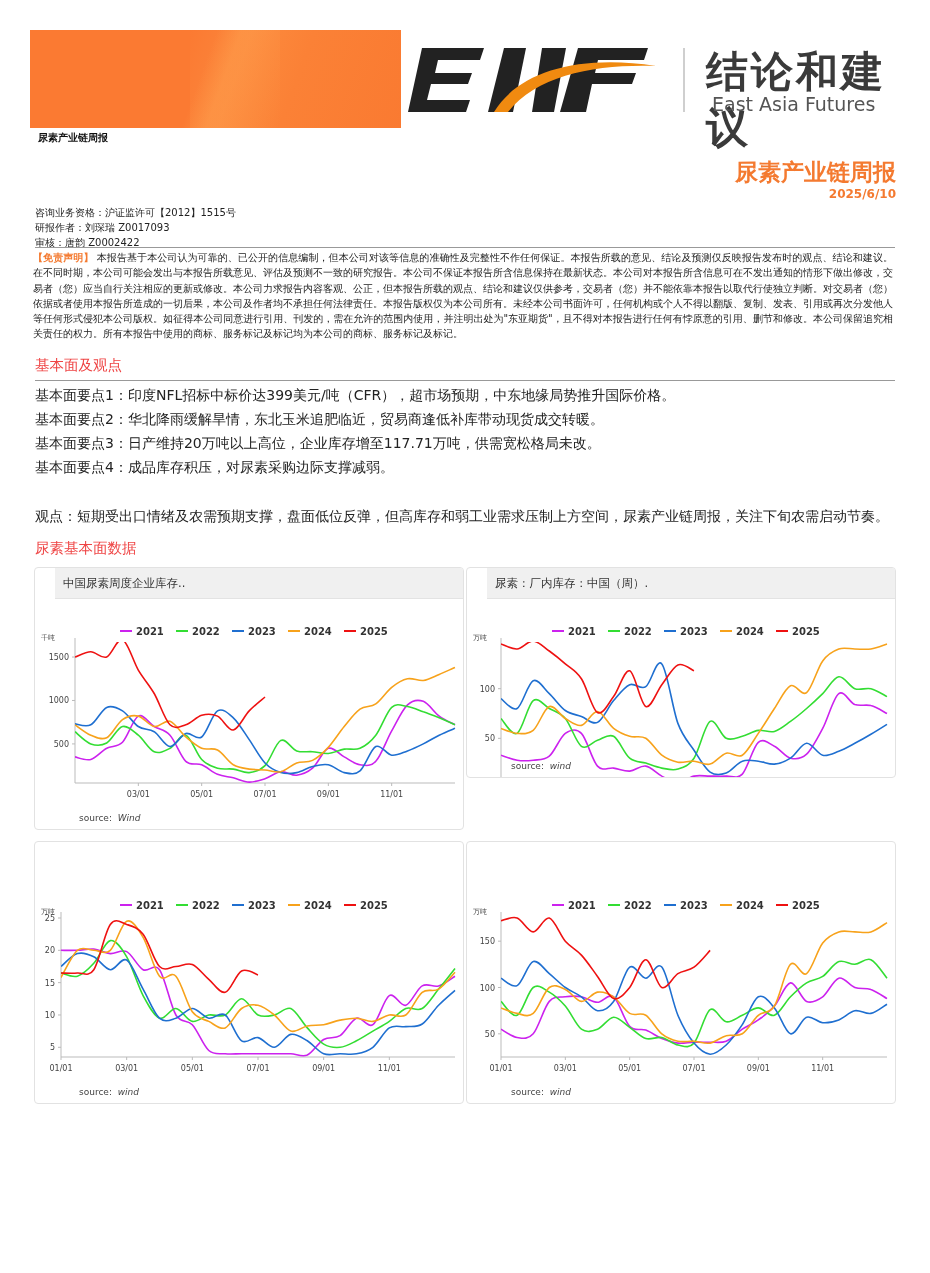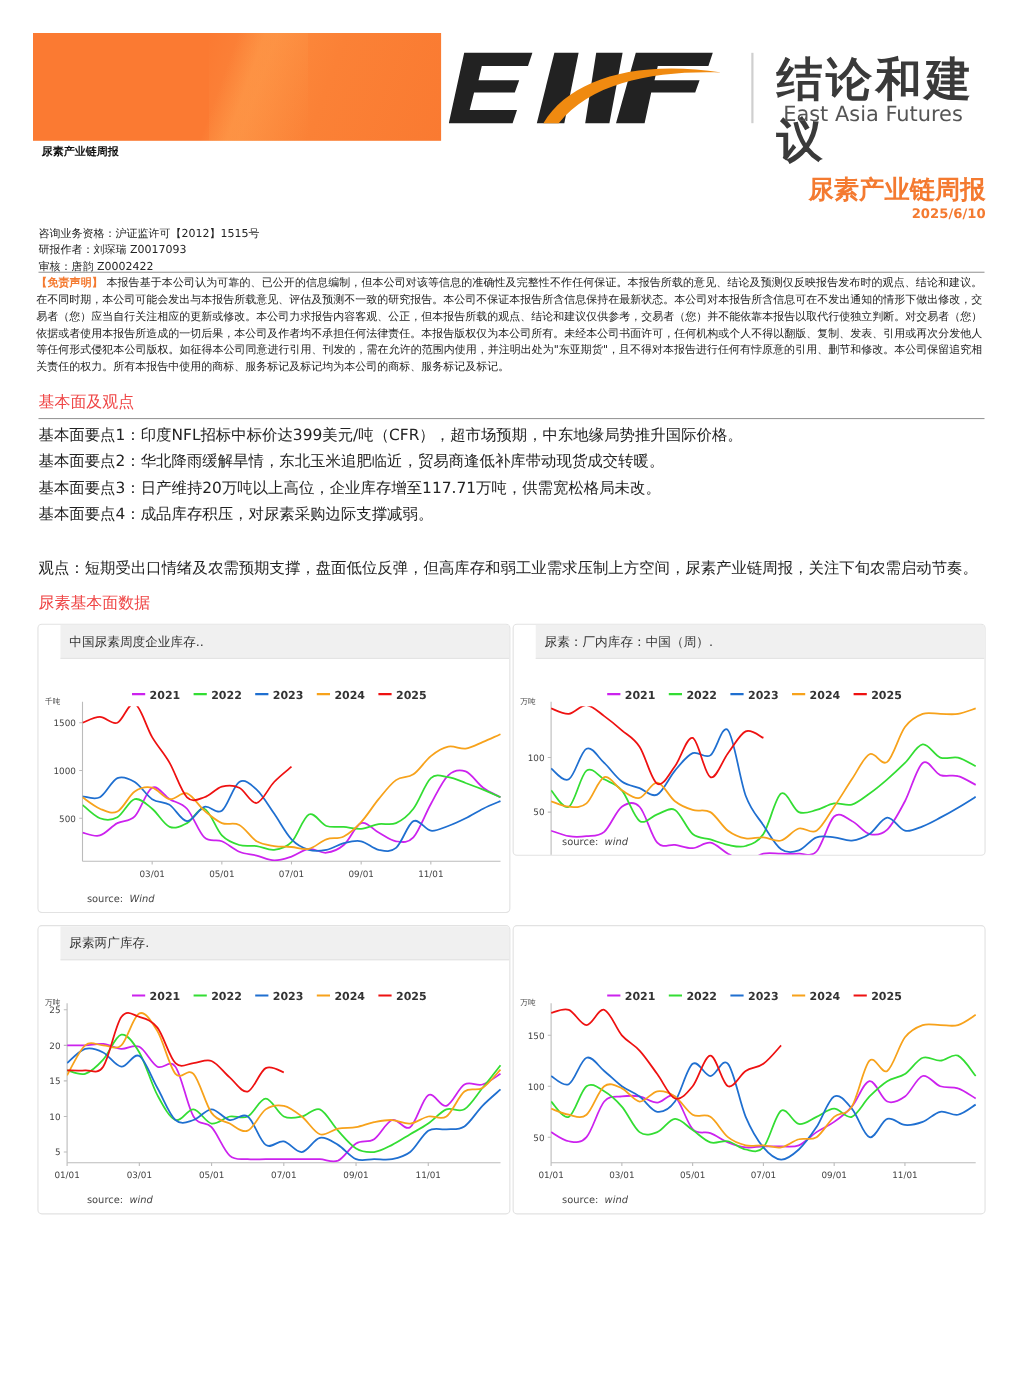--- a/index.html
+++ b/index.html
@@ -167,21 +167,20 @@
         <path d="M34.0,118.5 C36.7,120.9 44.7,136.3 50.1,133.4 C55.4,130.4 60.8,104.7 66.2,100.6 C71.5,96.5 76.9,105.6 82.3,108.5 C87.6,111.5 93.0,112.2 98.3,118.5 C103.7,124.8 109.1,142.6 114.4,146.3 C119.8,149.9 125.1,142.0 130.5,140.3 C135.9,138.7 141.2,133.4 146.6,136.3 C151.9,139.3 157.3,153.7 162.7,158.2 C168.0,162.6 173.4,161.5 178.8,163.1 C184.1,164.8 189.5,167.1 194.8,168.1 C200.2,169.1 205.6,170.8 210.9,169.1 C216.3,167.4 221.6,166.1 227.0,158.2 C232.4,150.2 237.7,124.8 243.1,121.4 C248.4,118.1 253.8,135.8 259.2,138.3 C264.5,140.8 269.9,137.7 275.3,136.3 C280.6,135.0 286.0,131.2 291.3,130.4 C296.7,129.6 302.1,132.9 307.4,131.4 C312.8,129.9 318.1,125.2 323.5,121.4 C328.9,117.6 334.2,113.2 339.6,108.5 C344.9,103.9 350.3,98.9 355.7,93.6 C361.0,88.3 366.4,77.6 371.8,76.8 C377.1,75.9 382.5,86.7 387.8,88.7 C393.2,90.7 398.6,87.4 403.9,88.7 C409.3,90.0 417.3,95.3 420.0,96.6" fill="none" stroke="#33dd33" stroke-width="1.6"></path>
         <path d="M34.0,98.6 C36.7,100.3 44.7,111.5 50.1,108.5 C55.4,105.6 60.8,83.2 66.2,80.7 C71.5,78.3 76.9,88.7 82.3,93.6 C87.6,98.6 93.0,106.7 98.3,110.5 C103.7,114.3 109.1,114.5 114.4,116.5 C119.8,118.5 125.1,125.1 130.5,122.4 C135.9,119.8 141.2,106.9 146.6,100.6 C151.9,94.3 157.3,87.0 162.7,84.7 C168.0,82.4 173.4,90.2 178.8,86.7 C184.1,83.2 189.5,57.7 194.8,63.9 C200.2,70.0 205.6,109.0 210.9,123.4 C216.3,137.8 221.6,142.1 227.0,150.2 C232.4,158.3 237.7,168.3 243.1,172.1 C248.4,175.9 253.8,174.9 259.2,173.1 C264.5,171.3 269.9,163.1 275.3,161.2 C280.6,159.2 286.0,160.7 291.3,161.2 C296.7,161.7 302.1,164.6 307.4,164.1 C312.8,163.6 318.1,161.7 323.5,158.2 C328.9,154.7 334.2,143.8 339.6,143.3 C344.9,142.8 350.3,153.9 355.7,155.2 C361.0,156.5 366.4,153.2 371.8,151.2 C377.1,149.2 382.5,146.1 387.8,143.3 C393.2,140.5 398.6,137.5 403.9,134.3 C409.3,131.2 417.3,126.1 420.0,124.4" fill="none" stroke="#1f6fd0" stroke-width="1.6"></path>
         <path d="M34.0,128.4 C36.7,129.2 44.7,133.0 50.1,133.4 C55.4,133.7 60.8,134.8 66.2,130.4 C71.5,125.9 76.9,108.5 82.3,106.5 C87.6,104.6 93.0,115.3 98.3,118.5 C103.7,121.6 109.1,126.6 114.4,125.4 C119.8,124.3 125.1,111.0 130.5,111.5 C135.9,112.0 141.2,124.3 146.6,128.4 C151.9,132.5 157.3,134.7 162.7,136.3 C168.0,138.0 173.4,135.2 178.8,138.3 C184.1,141.5 189.5,151.2 194.8,155.2 C200.2,159.2 205.6,161.2 210.9,162.2 C216.3,163.1 221.6,160.8 227.0,161.2 C232.4,161.5 237.7,165.5 243.1,164.1 C248.4,162.8 253.8,154.7 259.2,153.2 C264.5,151.7 269.9,158.5 275.3,155.2 C280.6,151.9 286.0,141.1 291.3,133.4 C296.7,125.6 302.1,116.5 307.4,108.5 C312.8,100.6 318.1,88.3 323.5,85.7 C328.9,83.1 334.2,96.8 339.6,92.6 C344.9,88.5 350.3,68.2 355.7,60.9 C361.0,53.6 366.4,51.0 371.8,49.0 C377.1,47.0 382.5,49.0 387.8,49.0 C393.2,49.0 398.6,49.8 403.9,49.0 C409.3,48.1 417.3,44.8 420.0,44.0" fill="none" stroke="#f7a21b" stroke-width="1.6"></path>
         <path d="M34.0,44.0 C36.7,44.8 44.7,49.5 50.1,49.0 C55.4,48.5 60.8,40.7 66.2,41.0 C71.5,41.4 76.9,47.1 82.3,51.0 C87.6,54.8 93.0,59.2 98.3,63.9 C103.7,68.5 109.1,70.6 114.4,78.8 C119.8,86.9 125.1,109.5 130.5,112.5 C135.9,115.5 141.2,103.6 146.6,96.6 C151.9,89.7 157.3,69.2 162.7,70.8 C168.0,72.5 173.4,104.2 178.8,106.5 C184.1,108.9 189.5,91.7 194.8,84.7 C200.2,77.8 205.6,67.2 210.9,64.9 C216.3,62.5 224.3,69.8 227.0,70.8" fill="none" stroke="#ee1111" stroke-width="1.6"></path>
       </g>
     </svg>
   <div class="card-src">source:&nbsp; <i>wind</i></div>
 </div>
 
 <div class="card" style="left:34px; top:841px; height:263px;">
-  <div class="card-head">尿素两广库存.</div>
   <svg id="c2" width="430" height="230">
       <defs>
         <clipPath id="clip2">
           <rect x="26" y="42" width="396" height="141"></rect>
         </clipPath>
       </defs>
       <g>
         <line x1="85" y1="31" x2="97" y2="31" stroke="#cc22ee" stroke-width="2"></line>
         <text x="101" y="35" font-size="10" font-weight="bold" fill="#333" font-family="DejaVu Sans, sans-serif">2021</text>
         <line x1="141" y1="31" x2="153" y2="31" stroke="#33dd33" stroke-width="2"></line>

